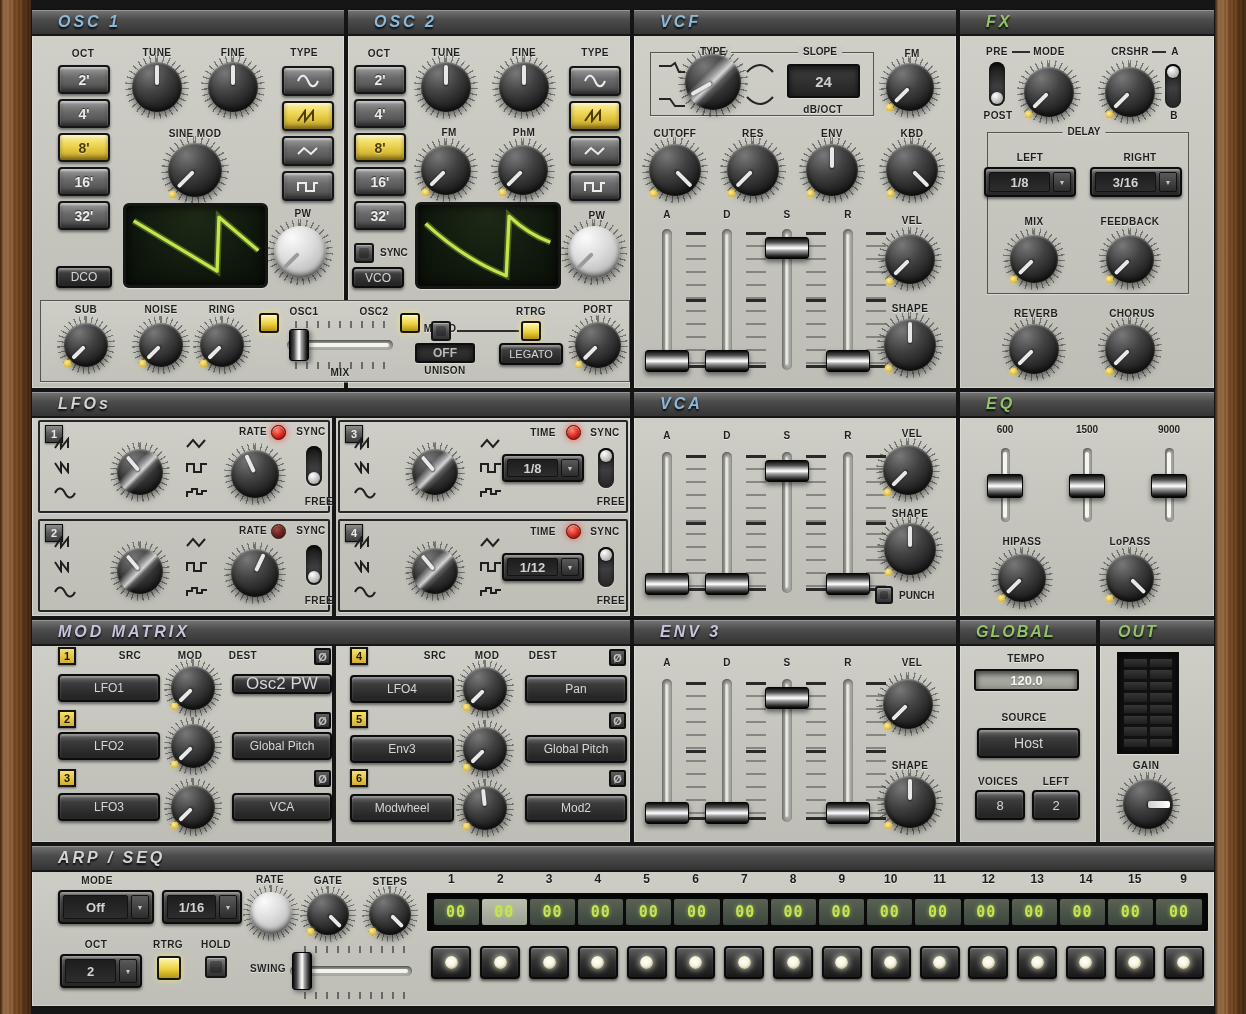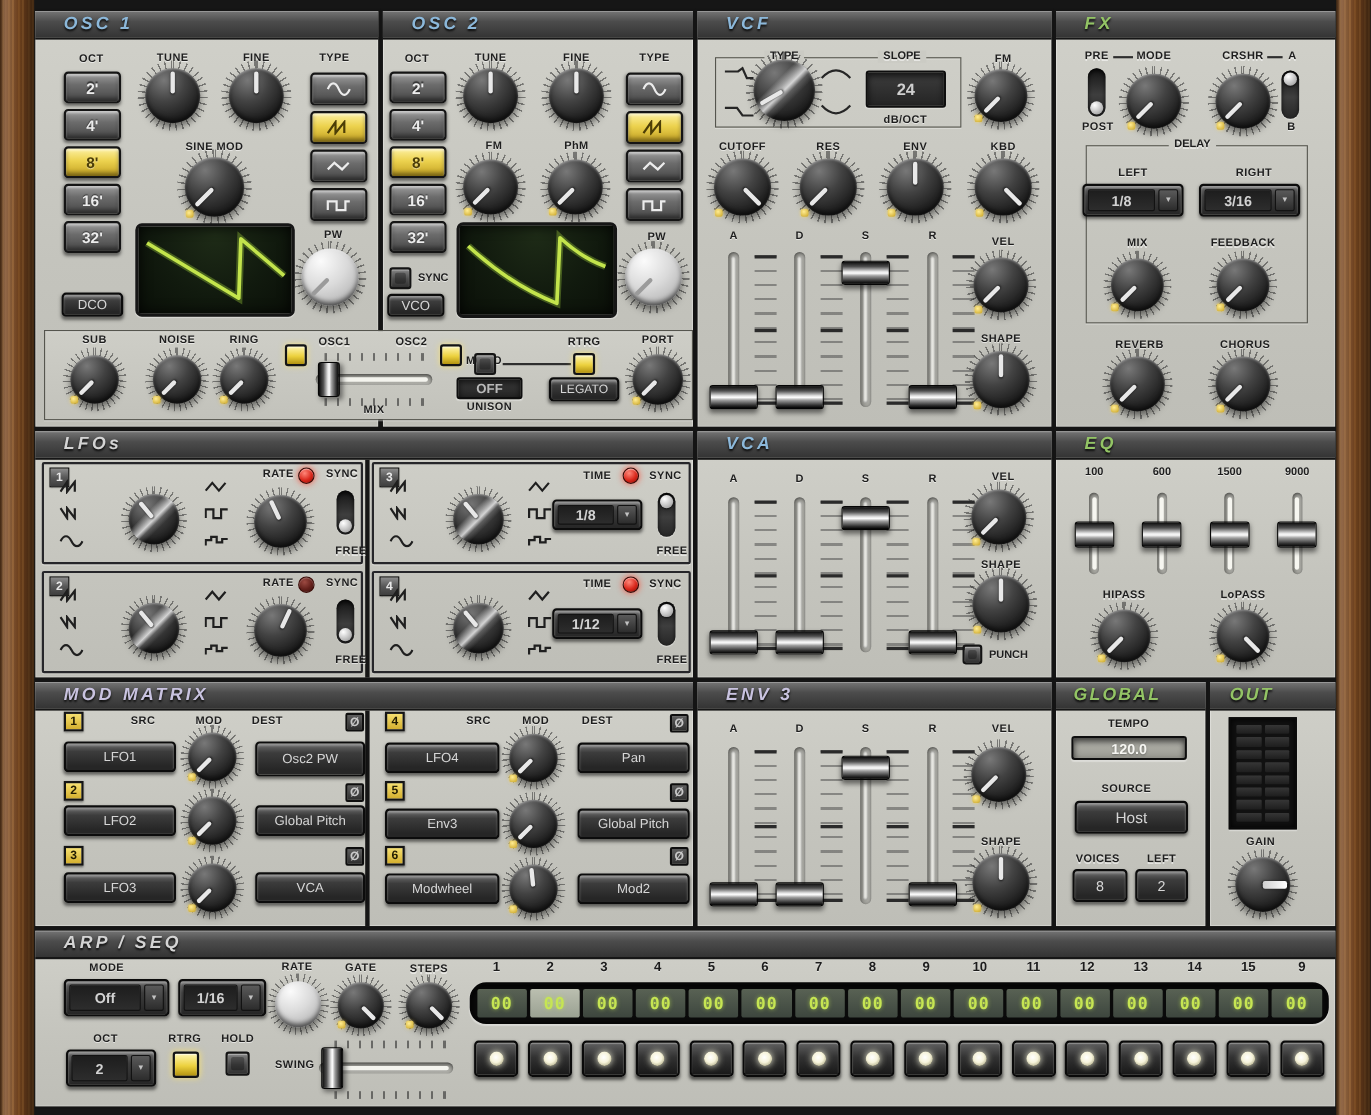--- a/index.html
+++ b/index.html
@@ -105,21 +105,21 @@
     border:2px solid #0e0e0e;border-radius:2px;box-sizing:border-box;background:linear-gradient(180deg,#5e5e5e,#2e2e2e);}
   .scope{position:absolute;border-radius:6px;border:3px solid #161616;box-sizing:border-box;
     background:radial-gradient(ellipse at 50% 10%,#1e2b17 0%,#111a0e 55%,#0a0f08 100%);
     box-shadow:inset 0 0 12px rgba(0,0,0,.85),0 1px 1px rgba(255,255,255,.4);}
   .scope svg{position:absolute;inset:0;width:100%;height:100%;}
   .wicon{position:absolute;}
   .lrow{position:absolute;box-sizing:border-box;border:2px solid #26262a;border-radius:2px;box-shadow:0 1px 0 rgba(255,255,255,.35);}
   
   .stepnums{display:flex;height:18px;}
   .stepnums div{flex:1;text-align:center;font-weight:bold;font-size:12px;color:#1c1c1c;text-shadow:0 1px 0 rgba(255,255,255,.55);}
-  .lcdstrip{display:flex;background:#0a0a0a;border:2px solid #060606;border-radius:15px;padding:4px 3px;height:38px;box-sizing:border-box;
+  .lcdstrip{display:flex;background:#0a0a0a;border:2px solid #060606;border-radius:1px;padding:4px 3px;height:38px;box-sizing:border-box;
     box-shadow:0 1px 1px rgba(255,255,255,.35),inset 0 2px 5px rgba(0,0,0,.85);}
   .cell{flex:1;margin:0 1.5px;display:flex;align-items:center;justify-content:center;border-radius:2px;
     background:linear-gradient(180deg,#596254,#3d463e);font-family:"DejaVu Sans Mono",monospace;font-weight:bold;font-size:15px;
     color:#c6e553;text-shadow:0 0 4px rgba(190,230,80,.65);letter-spacing:1px;}
   .cell.active{background:linear-gradient(180deg,#bbbfb0,#9aa192);}
   .stepbtns{display:flex;margin-top:15px;height:33px;}
   .stepbtns>div{flex:1;display:flex;justify-content:center;}
   .sb{width:40px;height:33px;border-radius:4px;border:2px solid #0a0a0a;box-sizing:border-box;display:flex;align-items:center;justify-content:center;
     background:linear-gradient(180deg,#606060,#323232 45%,#181818);
     box-shadow:inset 0 1px 1px rgba(255,255,255,.3),0 2px 3px rgba(0,0,0,.6);}
@@ -734,27 +734,20 @@
         </div>
       </div>
     <div class="gbtn" style="left:241px;top:194px;width:18px;height:18px"></div>
     <div class="llab" style="left:265px;top:198px">PUNCH</div>
   </div>
 
   <div class="sec" style="left:958px;top:390px;width:258px;height:228px">
     <div class="hdr h-green">EQ</div>
     <div class="eqrow" id="eq-bands" style="left:4px;top:32px;width:246px">
         <div class="eqcol">
-          <div class="eqlbl">100</div>
-          <div class="eqsl">
-            <div class="tr"></div>
-            <div class="hd"></div>
-          </div>
-        </div>
-        <div class="eqcol">
           <div class="eqlbl">600</div>
           <div class="eqsl">
             <div class="tr"></div>
             <div class="hd"></div>
           </div>
         </div>
         <div class="eqcol">
           <div class="eqlbl">1500</div>
           <div class="eqsl">
             <div class="tr"></div>
@@ -794,21 +787,21 @@
     <div class="lbl" style="left:211px;top:30px">DEST</div>
 
     <div class="badge y" style="left:26px;top:27px">1</div>
     <div class="dk" style="left:26px;top:54px;width:102px;height:28px;font-size:12px">LFO1</div>
     <div class="knob ind" style="left:139px;top:46px;width:44px;height:44px">
         <div class="cap"></div>
         <div class="pwrap" style="transform:rotate(-135deg)">
           <i></i>
         </div>
       </div>
-    <div class="dk" style="left:200px;top:54px;width:100px;height:32px;font-size:12px">Osc2 PW</div>
+    <div class="dk" style="left:200px;top:54px;width:100px;height:20px;font-size:17px">Osc2 PW</div>
     <div class="obtn" style="left:282px;top:28px">Ø</div>
 
     <div class="badge y" style="left:26px;top:90px">2</div>
     <div class="dk" style="left:26px;top:112px;width:102px;height:28px;font-size:12px">LFO2</div>
     <div class="knob ind" style="left:139px;top:104px;width:44px;height:44px">
         <div class="cap"></div>
         <div class="pwrap" style="transform:rotate(-135deg)">
           <i></i>
         </div>
       </div>

